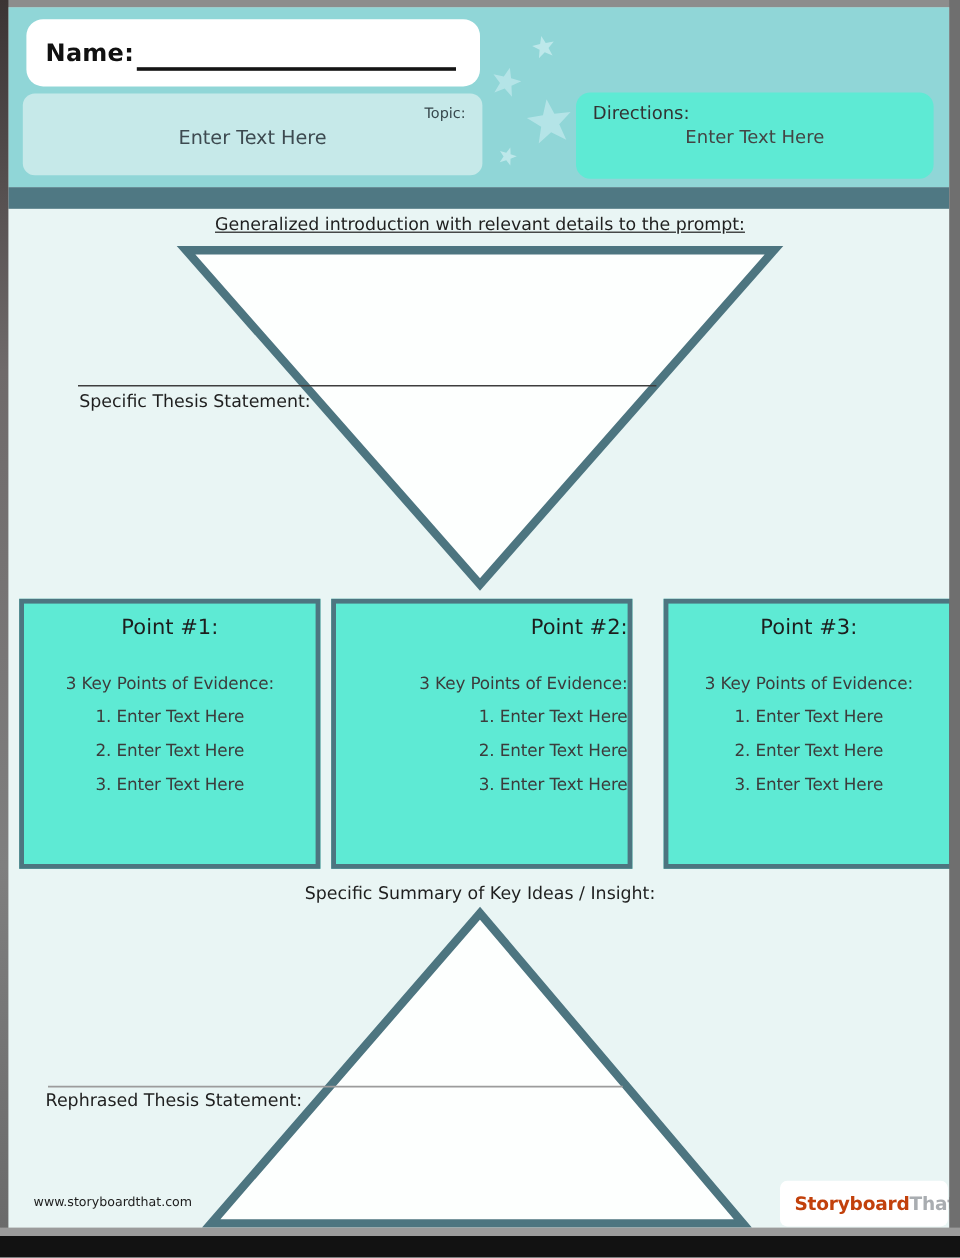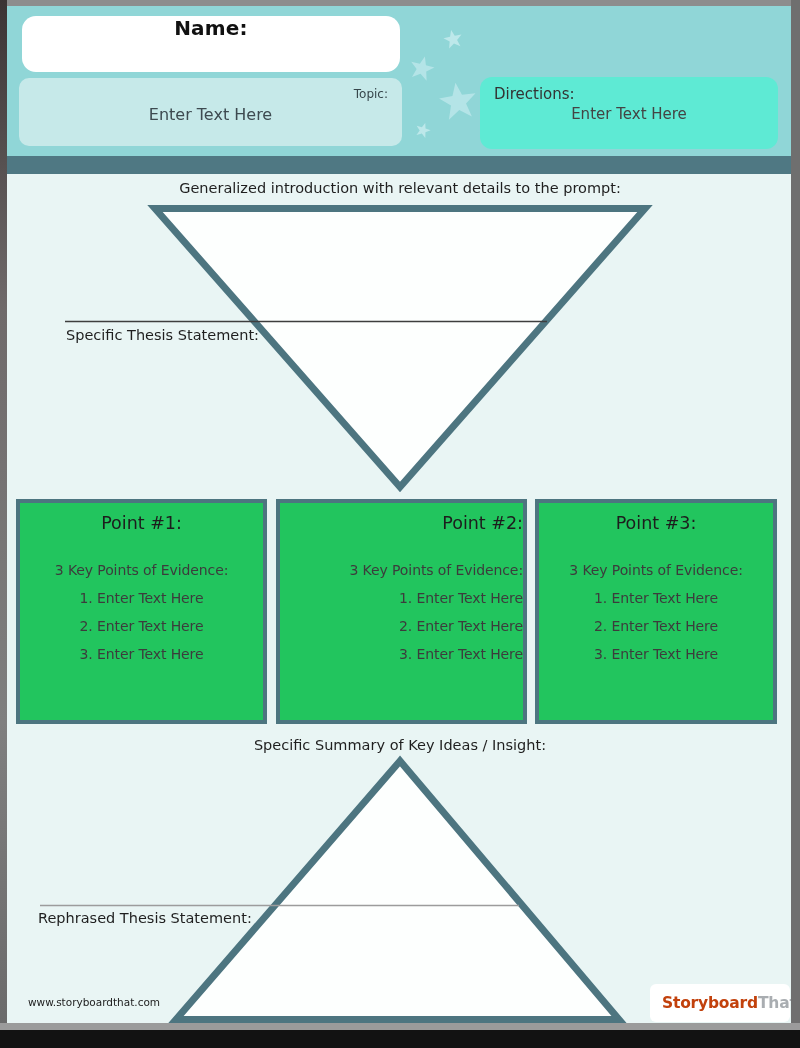--- a/index.html
+++ b/index.html
@@ -12,47 +12,47 @@
   .edge-top{position:absolute;left:0;top:0;width:800px;height:6px;background:#8d8d8d;}
   .edge-left{position:absolute;left:0;top:0;width:7px;height:1031px;
     background:linear-gradient(#3b3434,#6f6a6a 30%,#7f7f7f 70%,#6a6a6a);}
   .edge-right{position:absolute;right:0;top:0;width:9px;height:1031px;background:#6f6f6f;}
   .edge-gray-bottom{position:absolute;left:0;top:1023px;width:800px;height:8px;background:#9b9b9b;}
   .edge-black-bottom{position:absolute;left:0;top:1030px;width:800px;height:18px;background:#121212;}
   
   .header{position:absolute;left:7px;top:6px;width:784px;height:150px;background:#90d6d7;}
   .divider{position:absolute;left:7px;top:156px;width:784px;height:18px;background:#4f7883;}
   .name-card{position:absolute;left:15px;top:10px;width:378px;height:56px;background:#fff;
-    border-radius:14px;display:flex;align-items:center;padding:0 16px;box-sizing:border-box;flex-direction:column;}
+    border-radius:14px;display:flex;align-items:center;padding:0 16px;box-sizing:border-box;}
   .name-label{font-size:20px;font-weight:bold;color:#111;letter-spacing:.2px;}
   .name-line{flex:1;align-self:flex-end;border-bottom:3px solid #151515;margin:0 4px 13px 2px;height:0;}
   .topic-card{position:absolute;left:12px;top:72px;width:383px;height:68px;background:#c6e9e9;
     border-radius:10px;padding:9px 14px;box-sizing:border-box;}
   .topic-label{font-size:12px;color:#37474c;text-align:right;}
   .topic-value{text-align:center;margin-top:4px;font-size:16px;color:#3d4a50;}
   .directions-card{position:absolute;left:473px;top:71px;width:298px;height:72px;background:#5eead4;
     border-radius:12px;padding:8px 14px;box-sizing:border-box;}
   .directions-label{font-size:15px;color:#333;}
   .directions-value{text-align:center;margin-top:2px;font-size:15px;color:#444;}
   .star{position:absolute;}
   
   .lbl{position:absolute;font-size:14.5px;color:#1f1f1f;}
   .lbl.center{left:0;right:0;text-align:center;}
-  .intro-label{top:180px;}
+  .intro-label{top:180px;text-decoration:underline;}
   .thesis-label{left:66px;top:327px;}
   .summary-label{top:737px;}
   .rephrased-label{left:38px;top:910px;}
   
   .shapes{position:absolute;left:0;top:0;pointer-events:none;}
   
-  .pbox{position:absolute;top:499px;height:225px;box-sizing:border-box;background:#22c55e;
+  .pbox{position:absolute;top:499px;height:225px;box-sizing:border-box;background:#5eead4;
     border:4px solid #4d7580;text-align:center;}
   .pbox1{left:16px;width:251px;}
   .pbox2{left:276px;width:251px;text-align:right;}
-  .pbox3{left:535px;width:242px;}
+  .pbox3{left:553px;width:242px;}
   .box-title{margin-top:10px;font-size:17.5px;color:#1d1d1d;}
   .box-evidence{margin-top:29px;font-size:14px;color:#3c3c3c;letter-spacing:-.1px;}
   .box-item{margin-top:12px;font-size:14px;color:#3c3c3c;letter-spacing:-.1px;}
   
   .website{position:absolute;left:28px;top:996px;font-size:10.5px;font-weight:normal;color:#1c1c1c;}
   .logo-card{position:absolute;left:650px;top:984px;width:140px;height:38px;background:#fff;
     border-radius:6px;display:flex;align-items:center;padding:0 7px;box-sizing:border-box;gap:5px;}
   .logo-text{font-size:15.5px;font-weight:600;letter-spacing:-.2px;white-space:nowrap;}
   .logo-text .t1{color:#c2410c;}
   .logo-text .t2{color:#a9adb1;}

